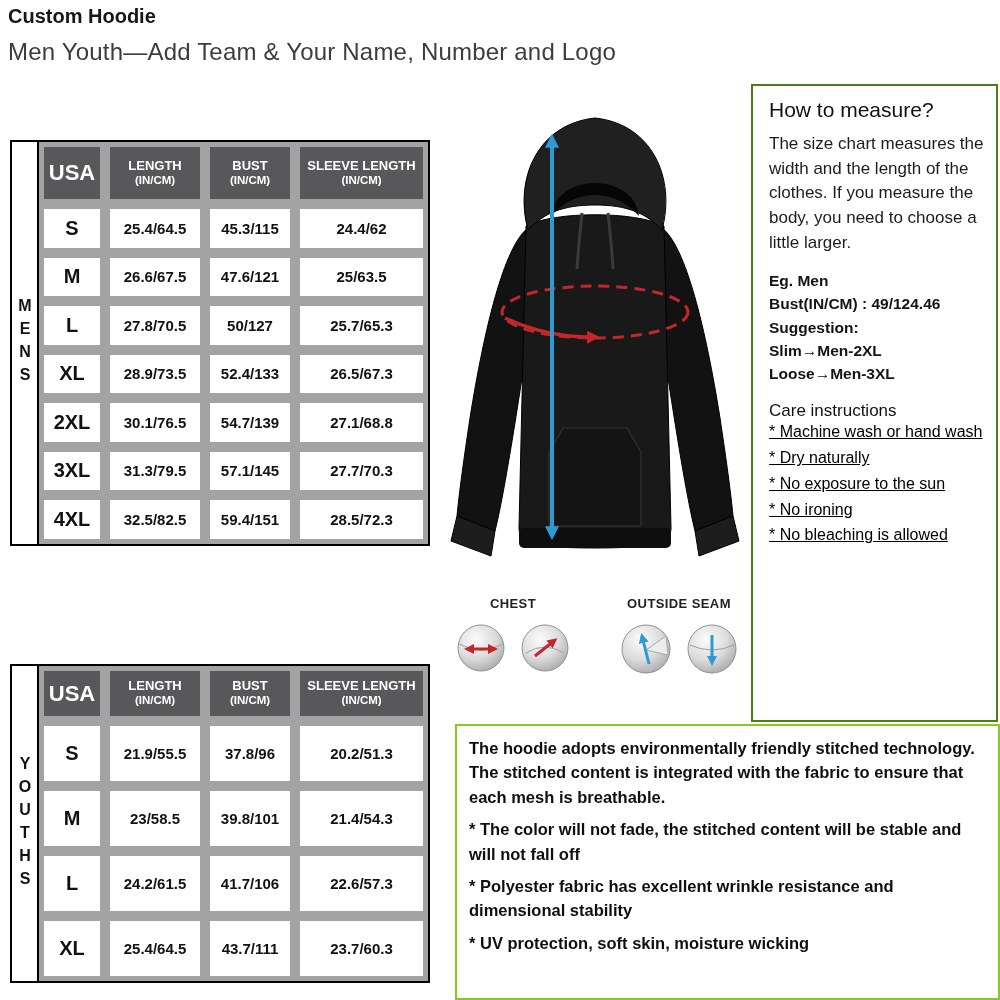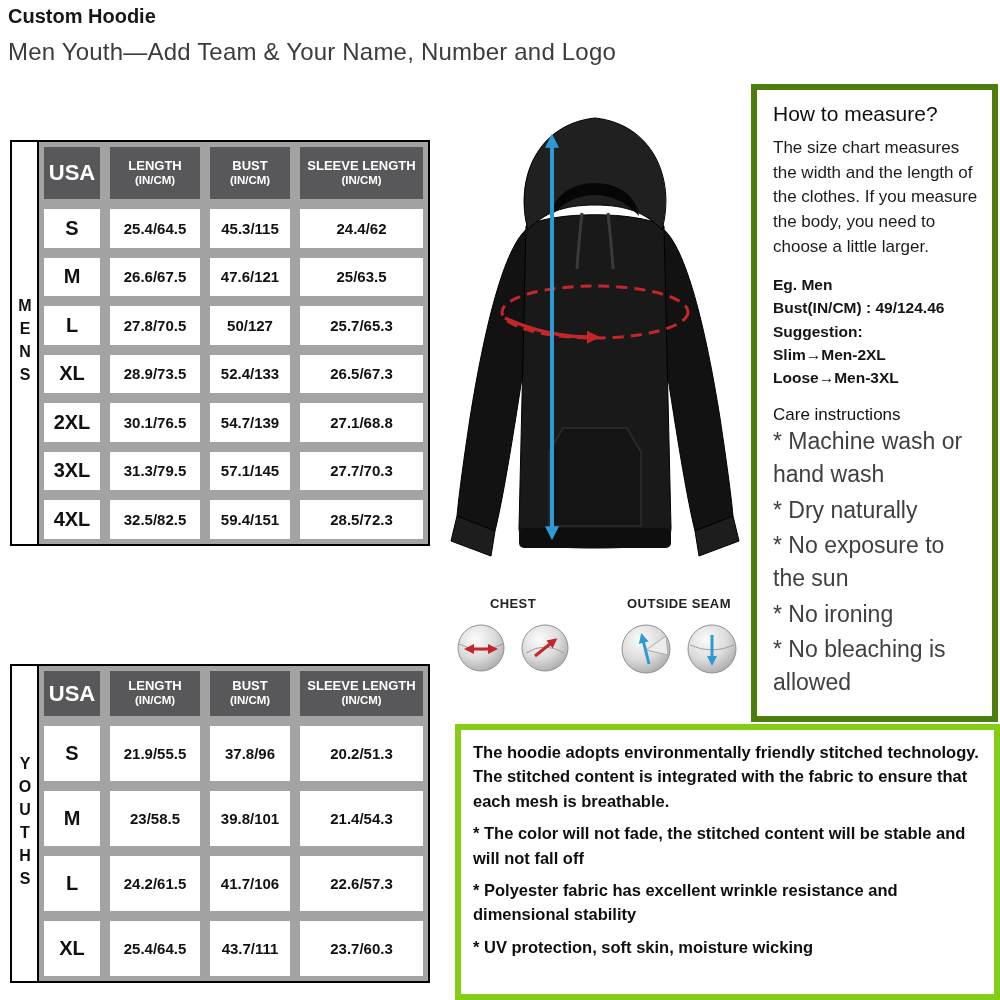--- a/index.html
+++ b/index.html
@@ -27,30 +27,30 @@
   .th-sub { font-size:11.5px; font-weight:700; }
   .size-cell { font-size:20px; font-weight:700; }
   .val-cell { font-size:15px; font-weight:700; }
 
   
   .diagram-group { display:flex; flex-direction:column; align-items:center; gap:12px;text-align:center; }
   .diagram-label { font-size:13px; font-weight:700; letter-spacing:0.4px; color:#222; }
   .diagram-icons { display:flex; gap:14px; align-items:center; }
 
   
-  .measure-panel { left:751px; top:84px; width:247px; height:638px; border:6px solid #4d7c0f;
+  .measure-panel { left:751px; top:84px; width:247px; height:638px; border:2px solid #4d7c0f;
                    padding:12px 10px 0 16px; background:#fff; }
   .htm-title { font-size:21px; font-weight:500; color:#101010; margin-bottom:10px; }
   .htm-body { font-size:17px; line-height:1.45; color:#1c1c1c; margin-bottom:14px; }
   .htm-eg div { font-size:15.5px; font-weight:700; line-height:1.5; color:#141414; }
   .care-title { font-size:17px; font-weight:400; margin-top:16px; margin-bottom:0; }
-  .care-item { font-size:23px; font-weight:500; line-height:1.42; margin-bottom:3px; color:#404040; }
-
-  
-  .notes-box { left:455px; top:724px; width:545px; height:276px; border:6px solid #84cc16;
+  .care-item { font-size:16px; font-weight:500; line-height:1.42; margin-bottom:3px; color:#000000;text-decoration:underline; }
+
+  
+  .notes-box { left:455px; top:724px; width:545px; height:276px; border:2px solid #84cc16;
                padding:10px 12px; background:#fff; }
   .note { font-size:16.5px; font-weight:600; line-height:1.48; margin-bottom:8px; color:#0f0f0f; }
 </style>
 </head>
 <body>
 
 <div class="page">
 
   <svg width="0" height="0" style="position:absolute">
     <defs>

